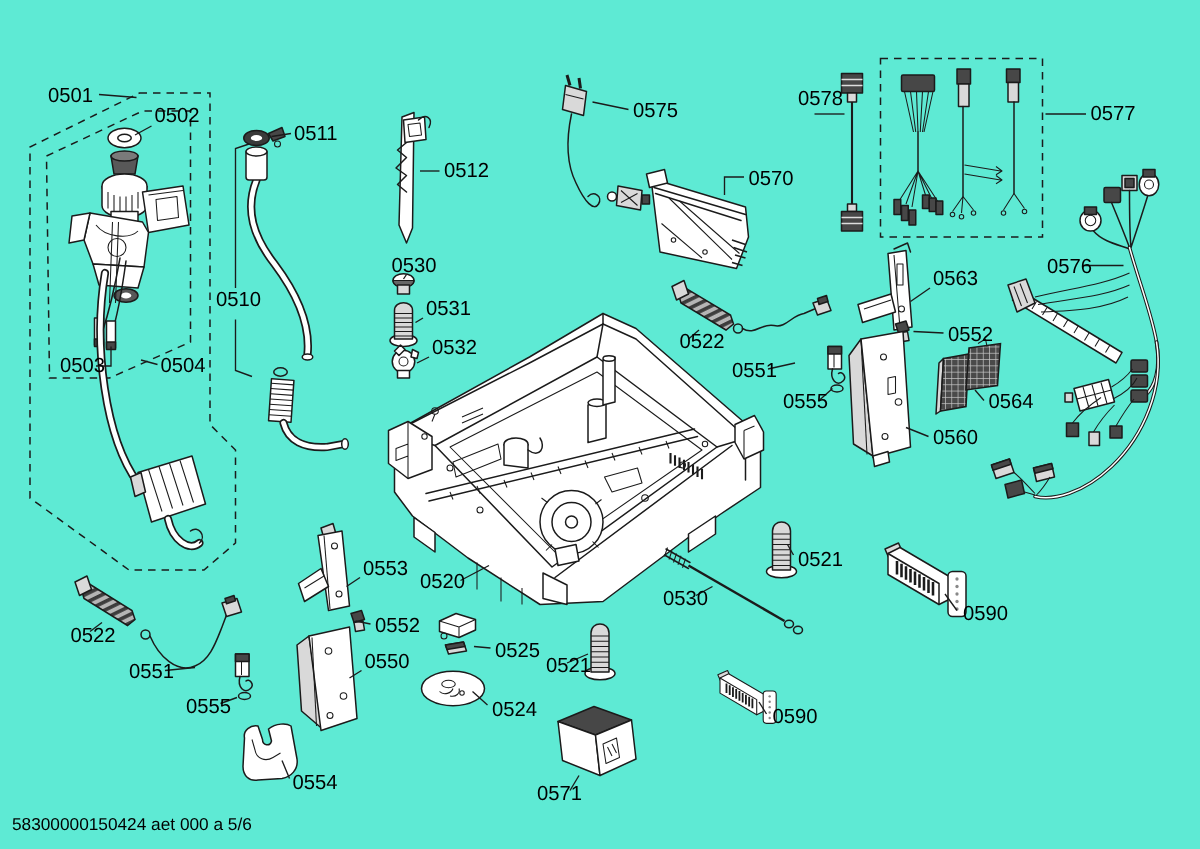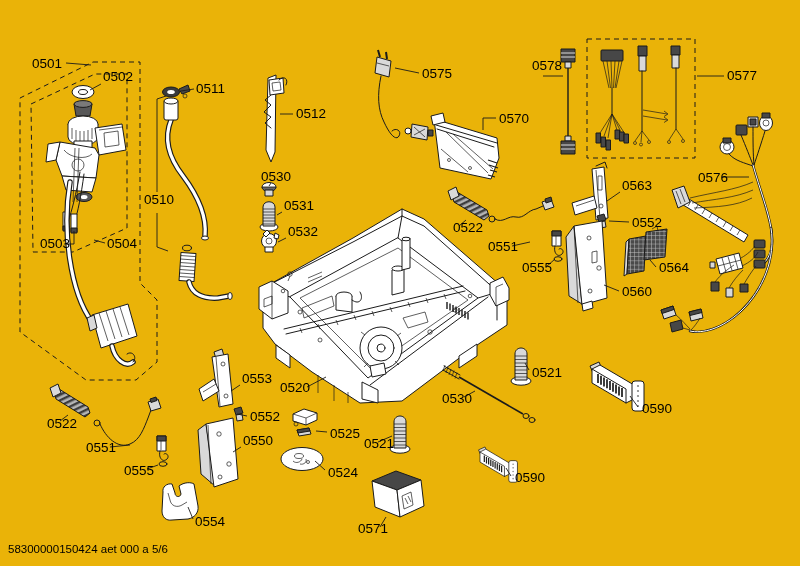--- a/index.html
+++ b/index.html
@@ -1,16 +1,16 @@
 <!DOCTYPE html>
 <html><head>
 <meta charset="utf-8">
 <style>
   html,body{margin:0;padding:0;background:#fff}
-  .page{position:relative;width:800px;height:566px;background:#eab308;overflow:hidden}
+  .page{position:relative;width:800px;height:566px;background:#5eead4;overflow:hidden}
   svg{display:block}
   .ln{fill:none;stroke:#1b1b1b;stroke-width:1;stroke-linejoin:round;stroke-linecap:round}
   .th{fill:none;stroke:#1b1b1b;stroke-width:.7;stroke-linejoin:round}
   .fw{fill:#fff;stroke:#1b1b1b;stroke-width:1;stroke-linejoin:round}
   .fg{fill:#d9d9d9;stroke:#1b1b1b;stroke-width:1;stroke-linejoin:round}
   .fd{fill:#474747;stroke:#1b1b1b;stroke-width:1;stroke-linejoin:round}
   .dash{fill:none;stroke:#1b1b1b;stroke-width:1;stroke-dasharray:5 4}
   .tube{fill:none;stroke:#1b1b1b;stroke-width:5.5;stroke-linecap:round}
   .tubecore{fill:none;stroke:#fff;stroke-width:3.2;stroke-linecap:round}
   .wire2{fill:none;stroke:#1b1b1b;stroke-width:2.4;stroke-linecap:round}

